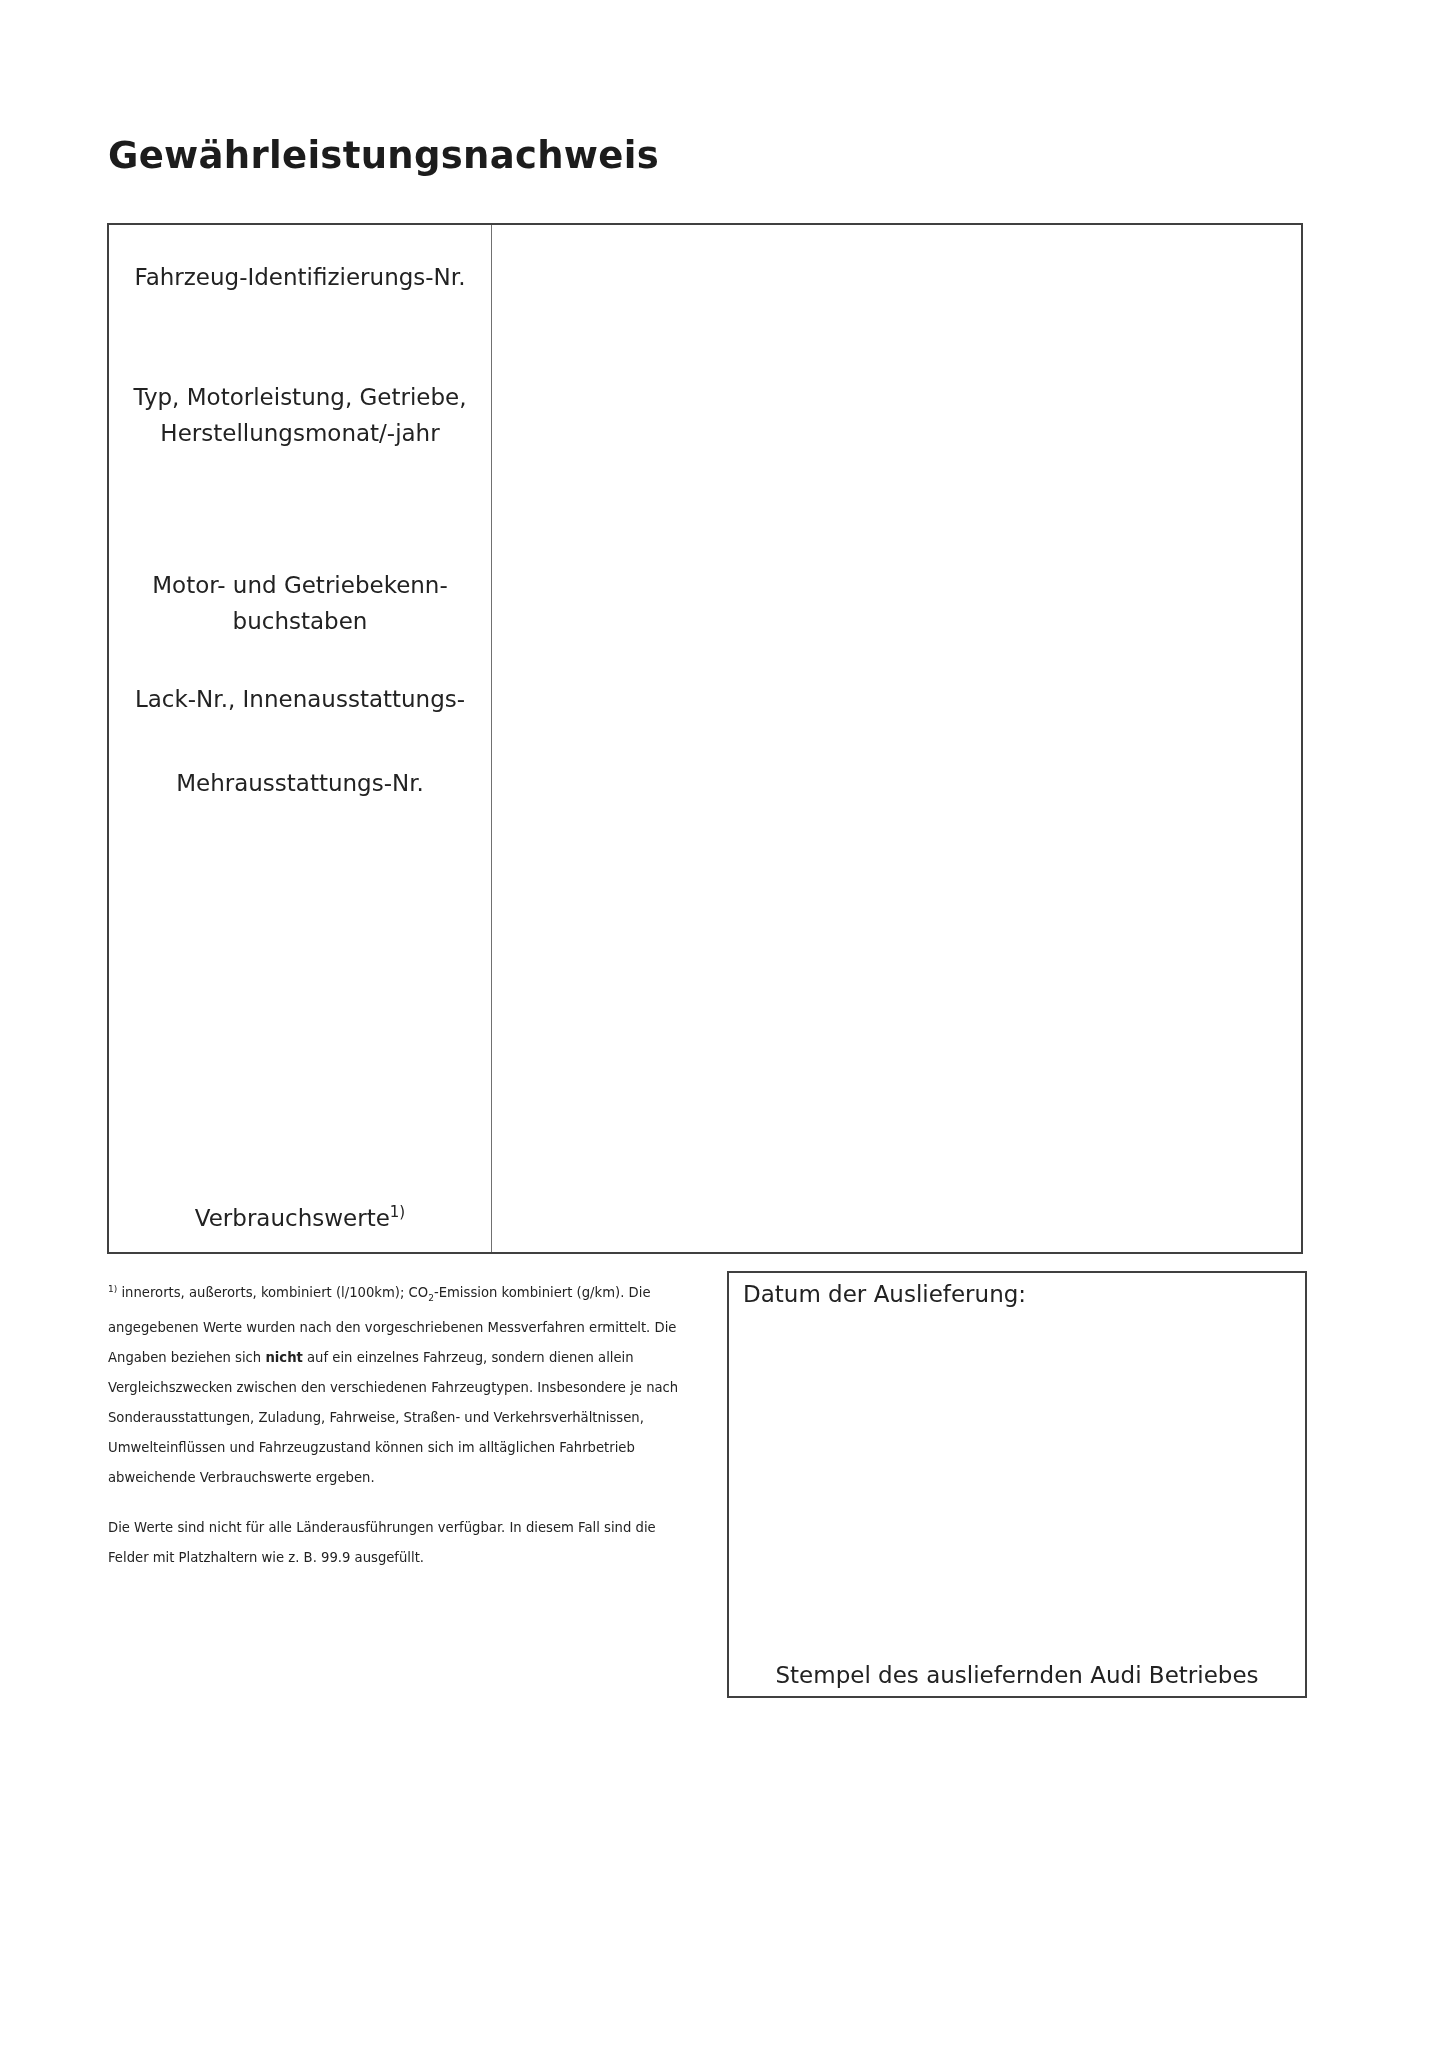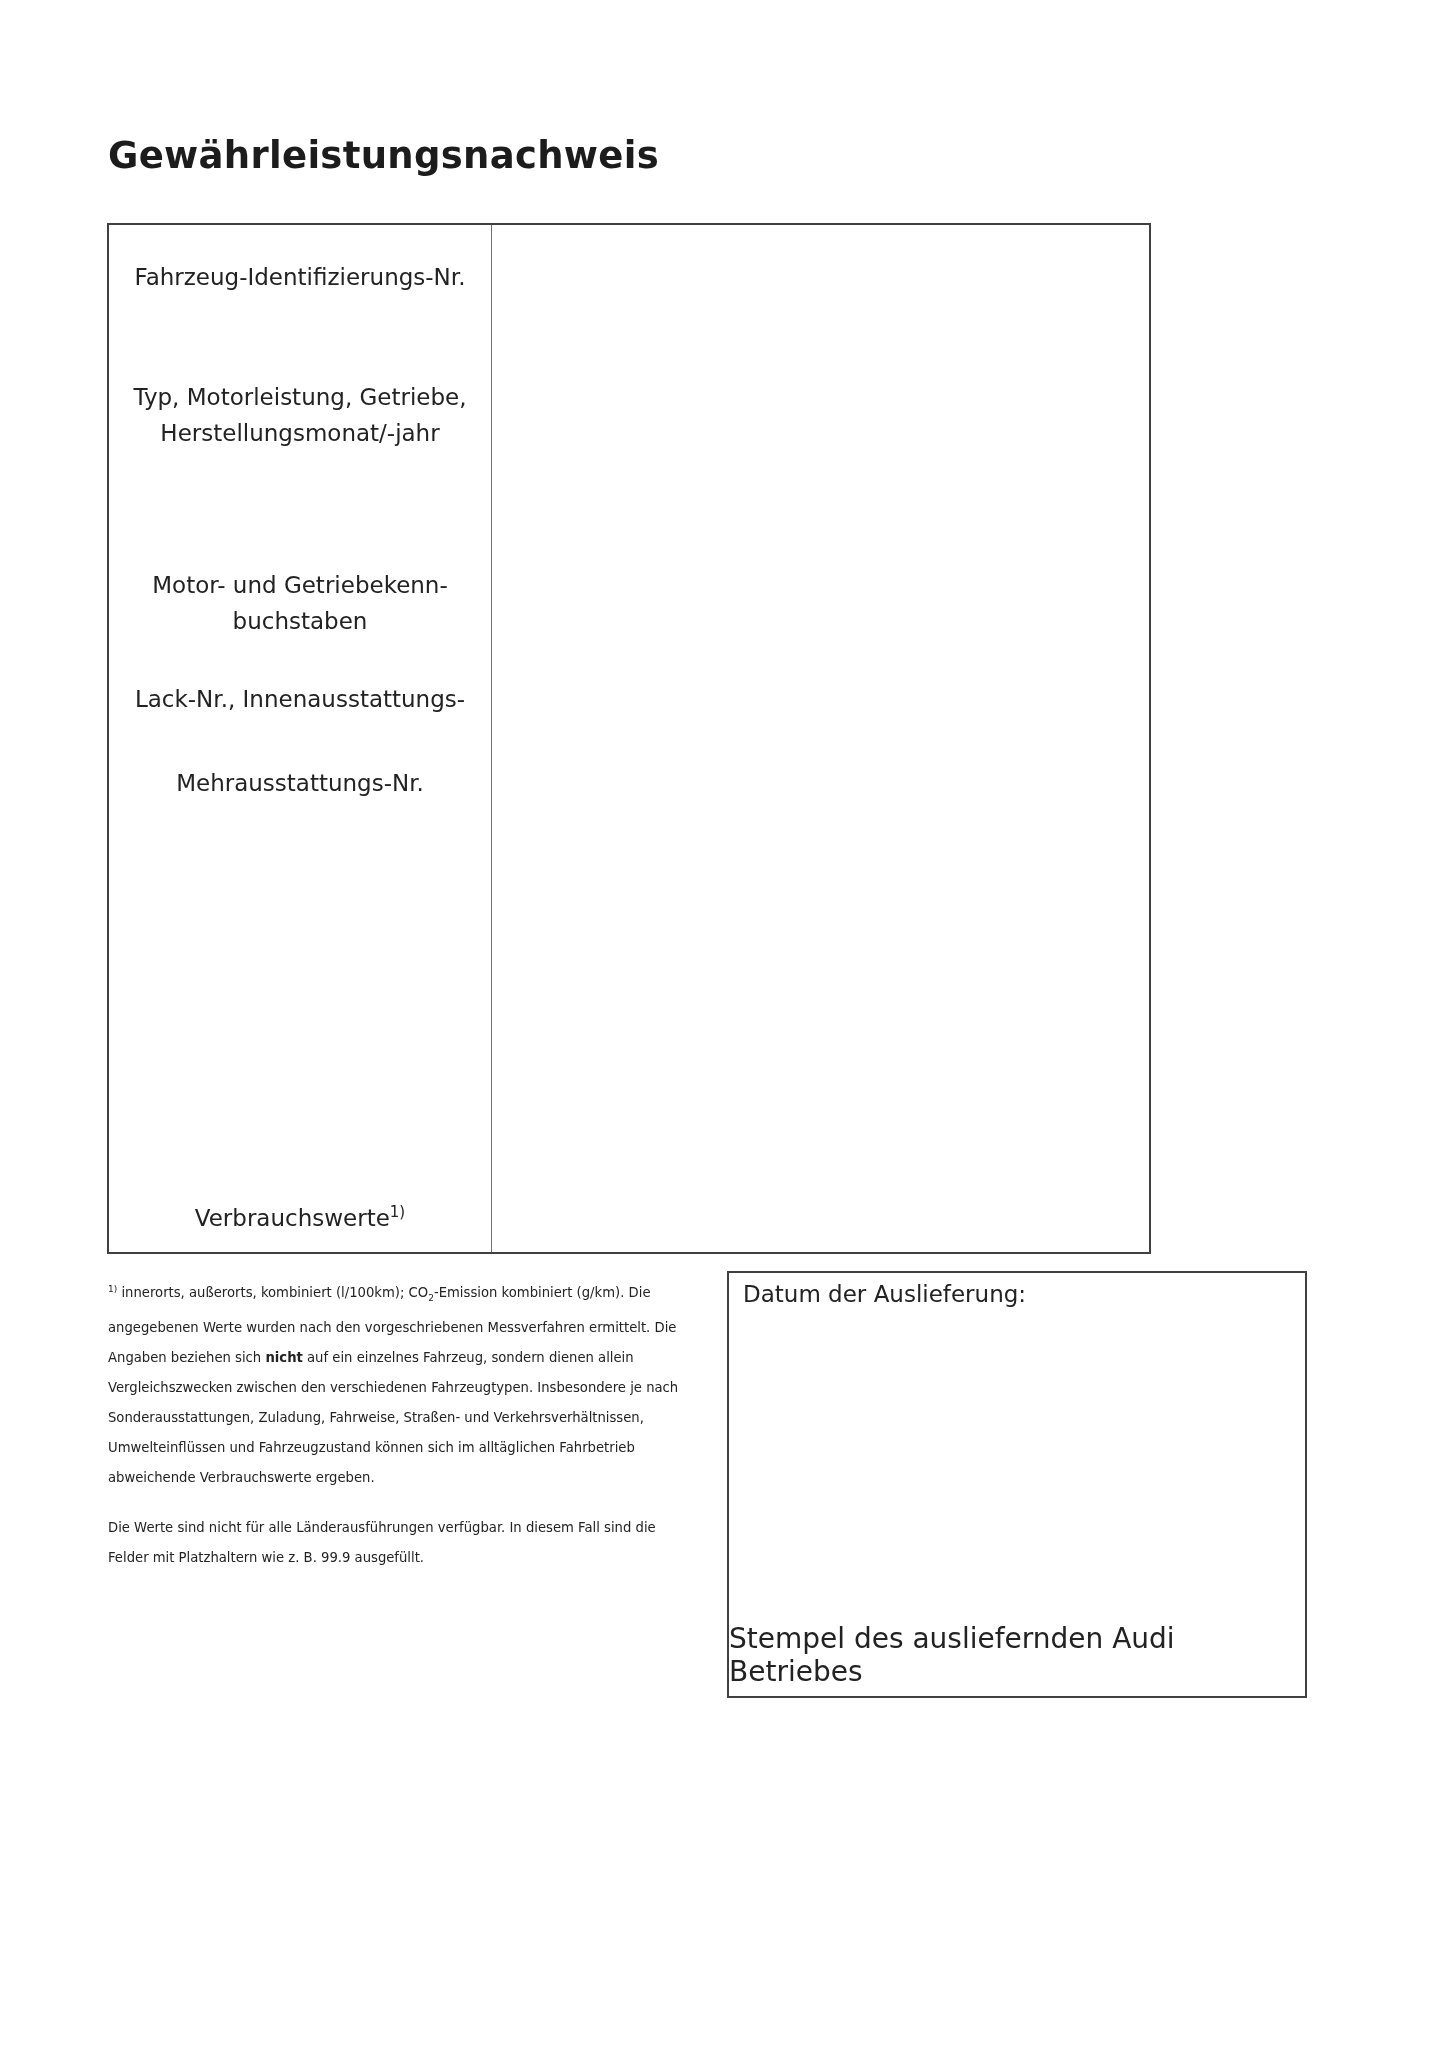--- a/index.html
+++ b/index.html
@@ -7,21 +7,21 @@
       width: 1445px; height: 2050px; position: relative; overflow: hidden;
       font-family: "DejaVu Sans", sans-serif; color: #1e1e1e;
     }
     .title {
       position: absolute; left: 108px; top: 134px;
       font-family: "DejaVu Sans", sans-serif; font-weight: bold;
       font-size: 37px; letter-spacing: 0.3px; color: #1c1c1c;
     }
     .main-table {
       position: absolute; left: 107px; top: 223px;
-      width: 1044px; height: 1031px;
+      width: 1196px; height: 1031px;
       border: 2px solid #404040; box-sizing: border-box;
     }
     .divider {
       position: absolute; left: 382px; top: 0; bottom: 0;
       width: 1px; background: #707070;
     }
     .label {
       position: absolute; left: 0; width: 382px; text-align: center;
       font-family: "DejaVu Sans", sans-serif; font-size: 23px;
       line-height: 36px; color: #222;
@@ -42,22 +42,22 @@
     .delivery-box {
       position: absolute; left: 727px; top: 1271px;
       width: 580px; height: 427px;
       border: 2px solid #404040; box-sizing: border-box; padding-left: 44px;
     }
     .delivery-label {
       position: absolute; left: 14px; top: 8px;
       font-family: "DejaVu Sans", sans-serif; font-size: 23px; color: #222;
     }
     .stamp-label {
-      position: absolute; left: 0; right: 0; bottom: 8px; text-align: left;
-      font-family: "DejaVu Sans", sans-serif; font-size: 28px; color: #222;
+      position: absolute; left: 0; right: 0; bottom: 8px; text-align: center;
+      font-family: "DejaVu Sans", sans-serif; font-size: 23px; color: #222;
     }
   </style>
 </head>
 <body>
 
 <div class="title">Gewährleistungsnachweis</div>
 
 <div class="main-table">
   <div class="divider"></div>
 

